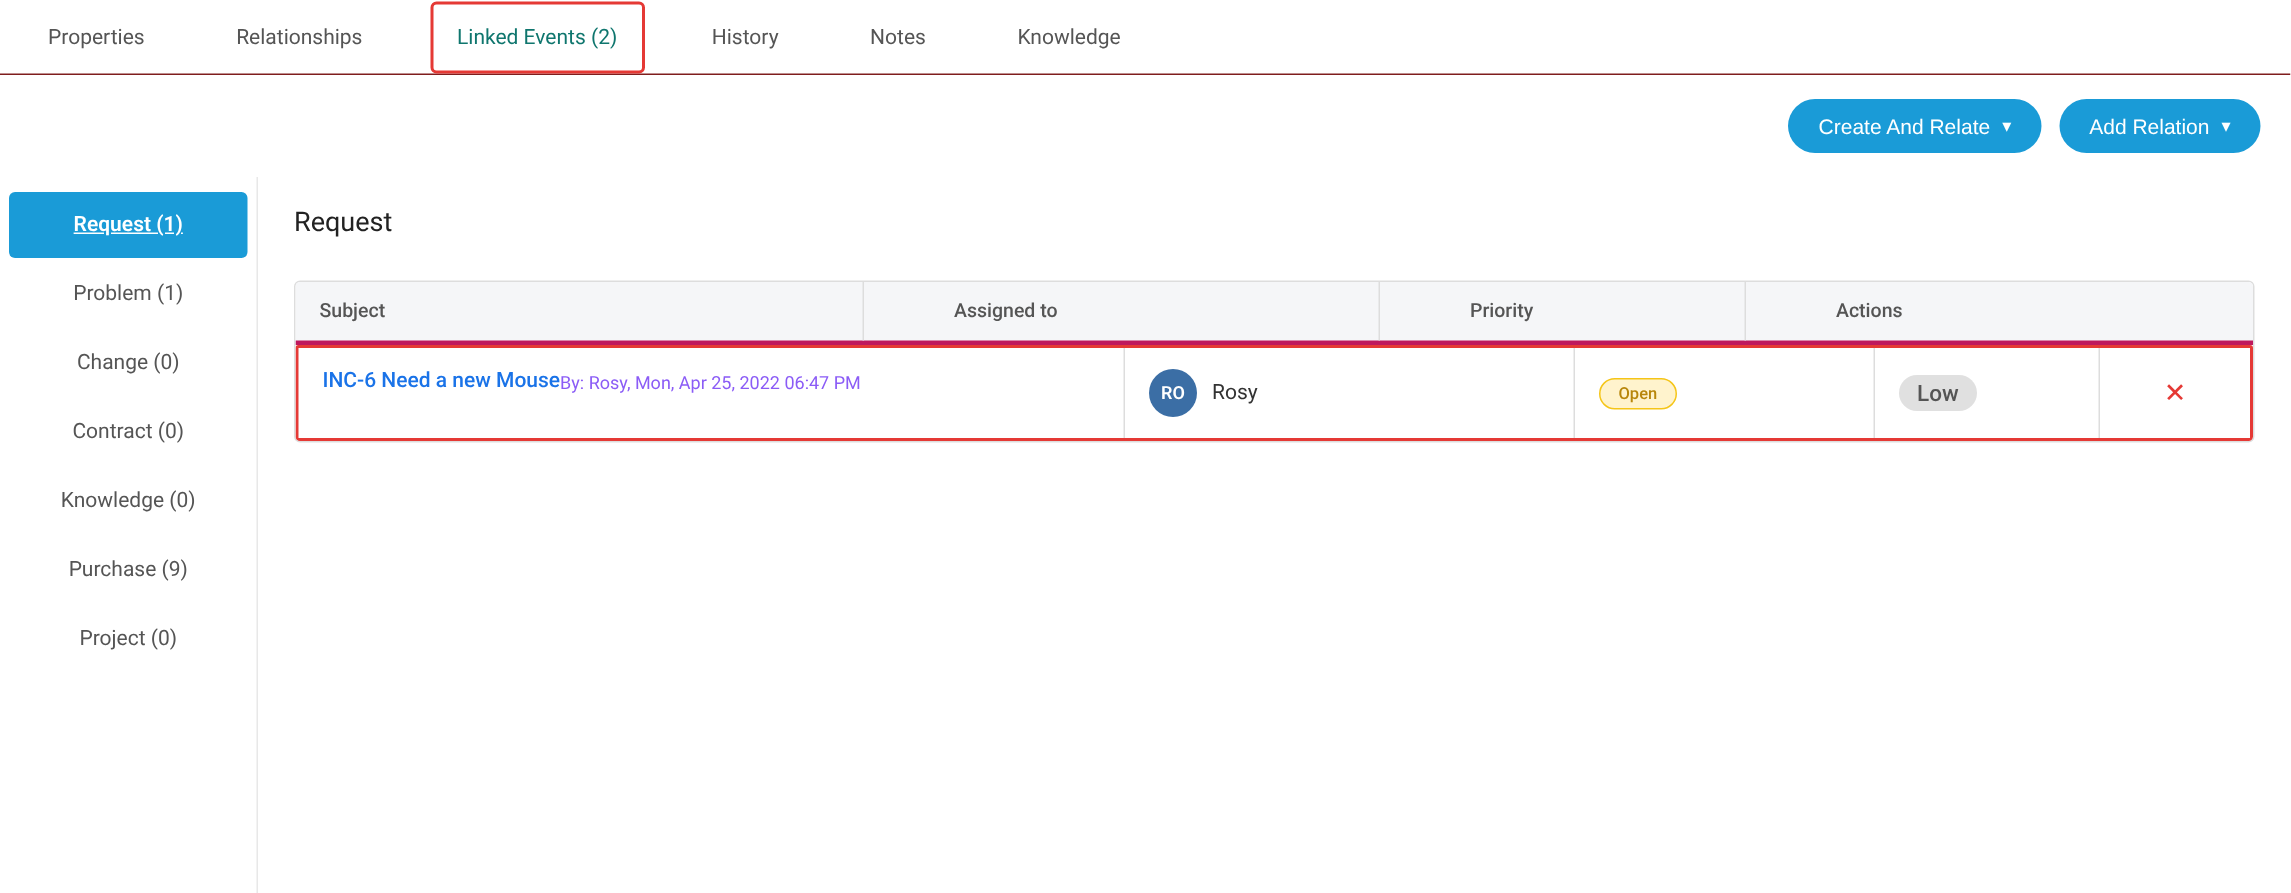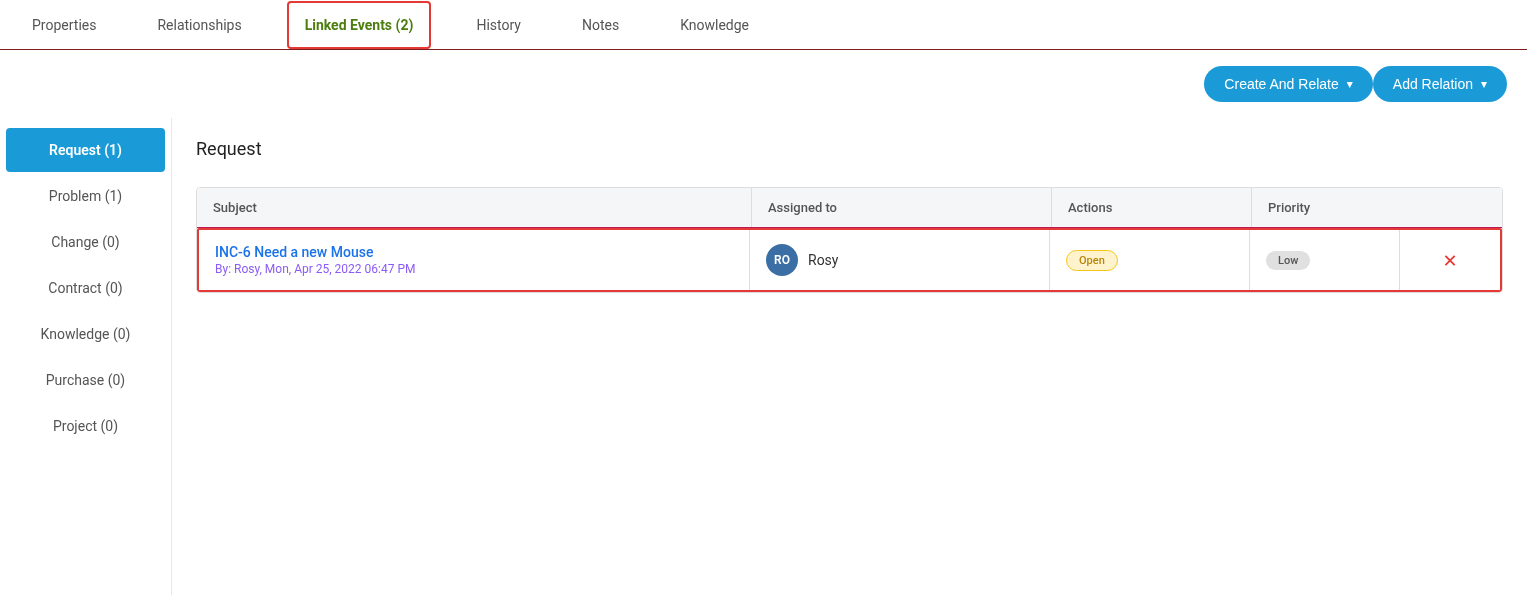--- a/index.html
+++ b/index.html
@@ -1,61 +1,61 @@
 <!DOCTYPE html>
 <html><head>
   <meta charset="utf-8">
   <style>
     * { box-sizing: border-box; margin: 0; padding: 0; }
     body { font-family: -apple-system, BlinkMacSystemFont, 'Segoe UI', Roboto, sans-serif; background: #fff; color: #333; font-size: 14px; }
 
     
     .top-nav { display: flex; align-items: center; border-bottom: 1px solid #7f1d1d; padding: 0 16px; height: 50px; gap: 29px; }
     .top-nav-tab { padding: 14px 16px; cursor: pointer; color: #555; font-size: 14px; position: relative; }
-    .top-nav-tab.active { color: #4d7c0f; border: 2px solid #e53935; border-radius: 4px; font-weight: 700; }
+    .top-nav-tab.active { color: #0f766e; border: 2px solid #e53935; border-radius: 4px; font-weight: 400; }
 
     
-    .action-bar { display: flex; justify-content: flex-end; align-items: center; padding: 16px 20px; gap: 0; }
+    .action-bar { display: flex; justify-content: flex-end; align-items: center; padding: 16px 20px; gap: 12px; }
     .btn-create { background: #1a9bd7; color: #fff; border: none; border-radius: 20px; padding: 10px 20px; cursor: pointer; font-size: 14px; font-weight: 500; display: flex; align-items: center; gap: 8px; }
     .btn-add { background: #1a9bd7; color: #fff; border: none; border-radius: 20px; padding: 10px 20px; cursor: pointer; font-size: 14px; font-weight: 500; display: flex; align-items: center; gap: 8px; }
     .btn-chevron { font-size: 12px; }
 
     
     .main-layout { display: flex; height: calc(100vh - 100px); }
 
     
     .sidebar { width: 172px; border-right: 1px solid #e8e8e8; padding: 8px 0; flex-shrink: 0; }
     .sidebar-item { padding: 14px 16px; cursor: pointer; text-align: center; color: #555; font-size: 14px; border-radius: 4px; margin: 2px 6px; }
-    .sidebar-item.active { background: #1a9bd7; color: #fff; font-weight: 600; border-radius: 4px; }
+    .sidebar-item.active { background: #1a9bd7; color: #fff; font-weight: 600; border-radius: 4px; text-decoration: underline; }
 
     
     .content { flex: 1; padding: 20px 24px; overflow-y: auto; }
     .section-title { font-size: 18px; font-weight: 400; color: #222; margin-bottom: 28px; }
 
     
     .table-wrap { border: 1px solid #ddd; border-radius: 4px; overflow: hidden; }
-    .table-header { display: grid; grid-template-columns: 1fr 300px 200px 150px 100px; background: #f5f6f8; border-bottom: 1px solid #be185d; }
+    .table-header { display: grid; grid-template-columns: 1fr 300px 200px 150px 100px; background: #f5f6f8; border-bottom: 3px solid #be185d; gap: 44px; }
     .table-header-cell { padding: 12px 16px; font-size: 13px; color: #555; font-weight: 500; border-right: 1px solid #ddd; }
     .table-header-cell:last-child { border-right: none; }
 
     
     .table-row { display: grid; grid-template-columns: 1fr 300px 200px 150px 100px; border: 2px solid #e53935; border-radius: 2px; }
     .table-cell { padding: 14px 16px; display: flex; align-items: center; border-right: 1px solid #ddd; }
     .table-cell:last-child { border-right: none; justify-content: center; }
 
     .subject-link { color: #1a73e8; font-weight: 500; font-size: 14px; text-decoration: none; cursor: pointer; }
     .subject-meta { font-size: 12px; color: #8b5cf6; margin-top: 2px; }
-    .subject-col { flex-direction: column; align-items: flex-start; }
+    .subject-col { align-items: flex-start; }
 
     
     .avatar { width: 32px; height: 32px; background: #3b6ea5; border-radius: 50%; display: flex; align-items: center; justify-content: center; color: #fff; font-size: 12px; font-weight: 600; margin-right: 10px; flex-shrink: 0; }
 
     
     .badge-open { background: #fff3cd; color: #b8860b; border: 1px solid #f5c518; border-radius: 12px; padding: 3px 12px; font-size: 11px; font-weight: 500; }
-    .badge-low { background: #e0e0e0; color: #555; border-radius: 12px; padding: 3px 12px; font-size: 11px; font-weight: 500; }
+    .badge-low { background: #e0e0e0; color: #555; border-radius: 12px; padding: 3px 12px; font-size: 15px; font-weight: 500; }
 
     
     .delete-icon { color: #e53935; font-size: 18px; cursor: pointer; }
   </style>
 </head>
 <body>
 
 <nav class="top-nav">
   <div class="top-nav-tab">Properties</div>
   <div class="top-nav-tab">Relationships</div>
@@ -77,34 +77,34 @@
 </div>
 
 <div class="main-layout">
 
   <div class="sidebar">
     <div class="sidebar-item active">Request (1)</div>
     <div class="sidebar-item">Problem (1)</div>
     <div class="sidebar-item">Change (0)</div>
     <div class="sidebar-item">Contract (0)</div>
     <div class="sidebar-item">Knowledge (0)</div>
-    <div class="sidebar-item">Purchase (0)</div>
+    <div class="sidebar-item">Purchase (9)</div>
     <div class="sidebar-item">Project (0)</div>
   </div>
 
   <div class="content">
     <div class="section-title">Request</div>
 
     <div class="table-wrap">
 
       <div class="table-header">
         <div class="table-header-cell">Subject</div>
         <div class="table-header-cell">Assigned to</div>
+        <div class="table-header-cell">Priority</div>
         <div class="table-header-cell">Actions</div>
-        <div class="table-header-cell">Priority</div>
       </div>
 
       <div class="table-row">
 
         <div class="table-cell subject-col">
           <a class="subject-link">INC-6 Need a new Mouse</a>
           <div class="subject-meta">By: Rosy, Mon, Apr 25, 2022 06:47 PM</div>
         </div>
 
         <div class="table-cell">

